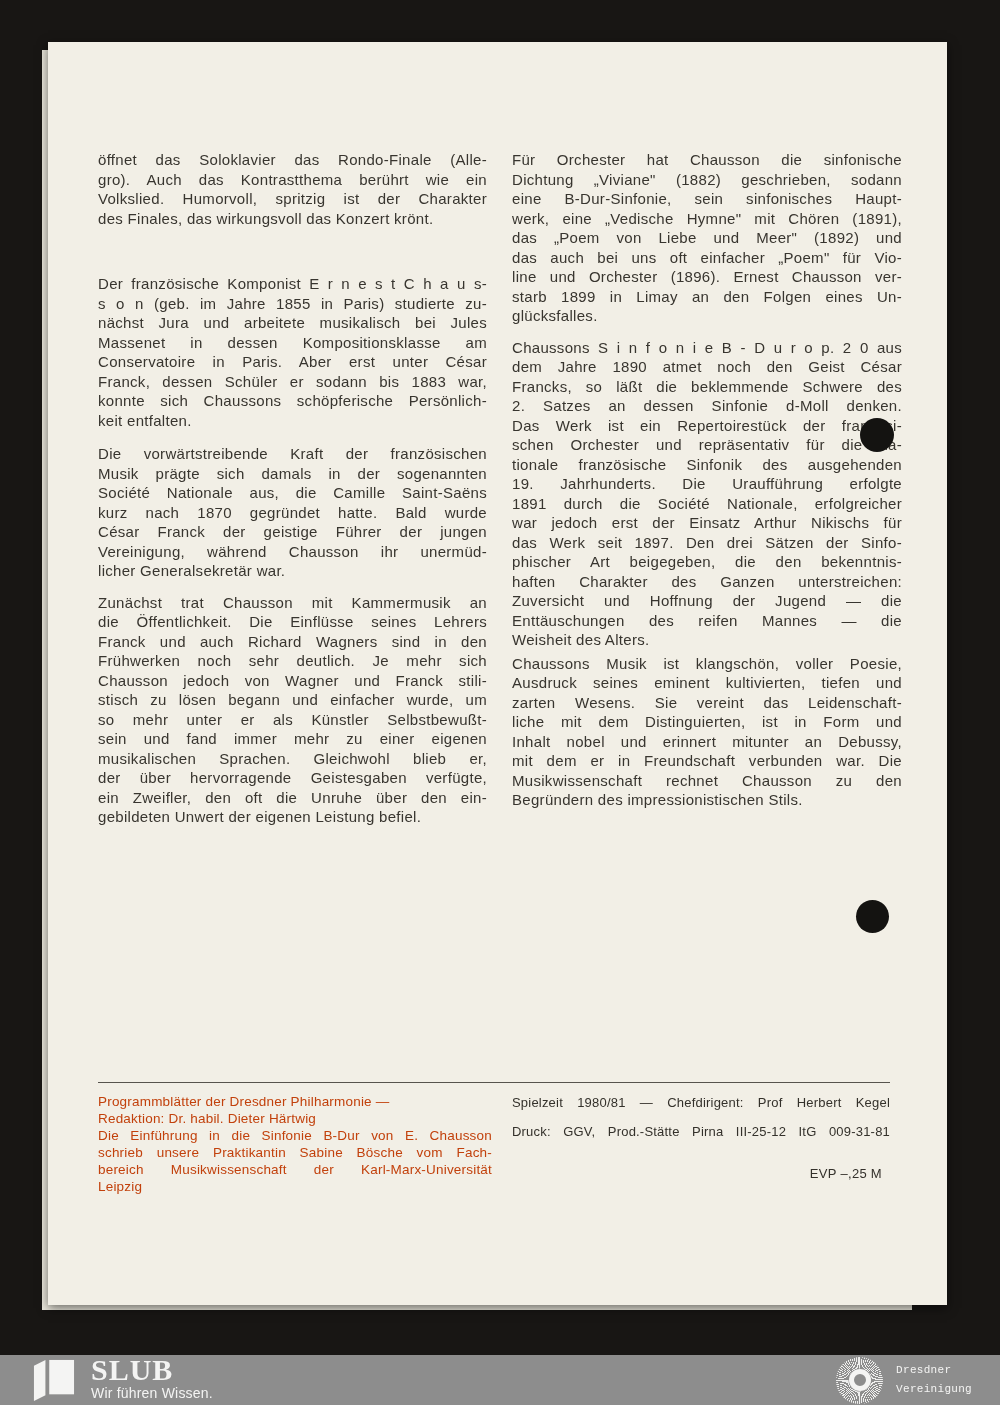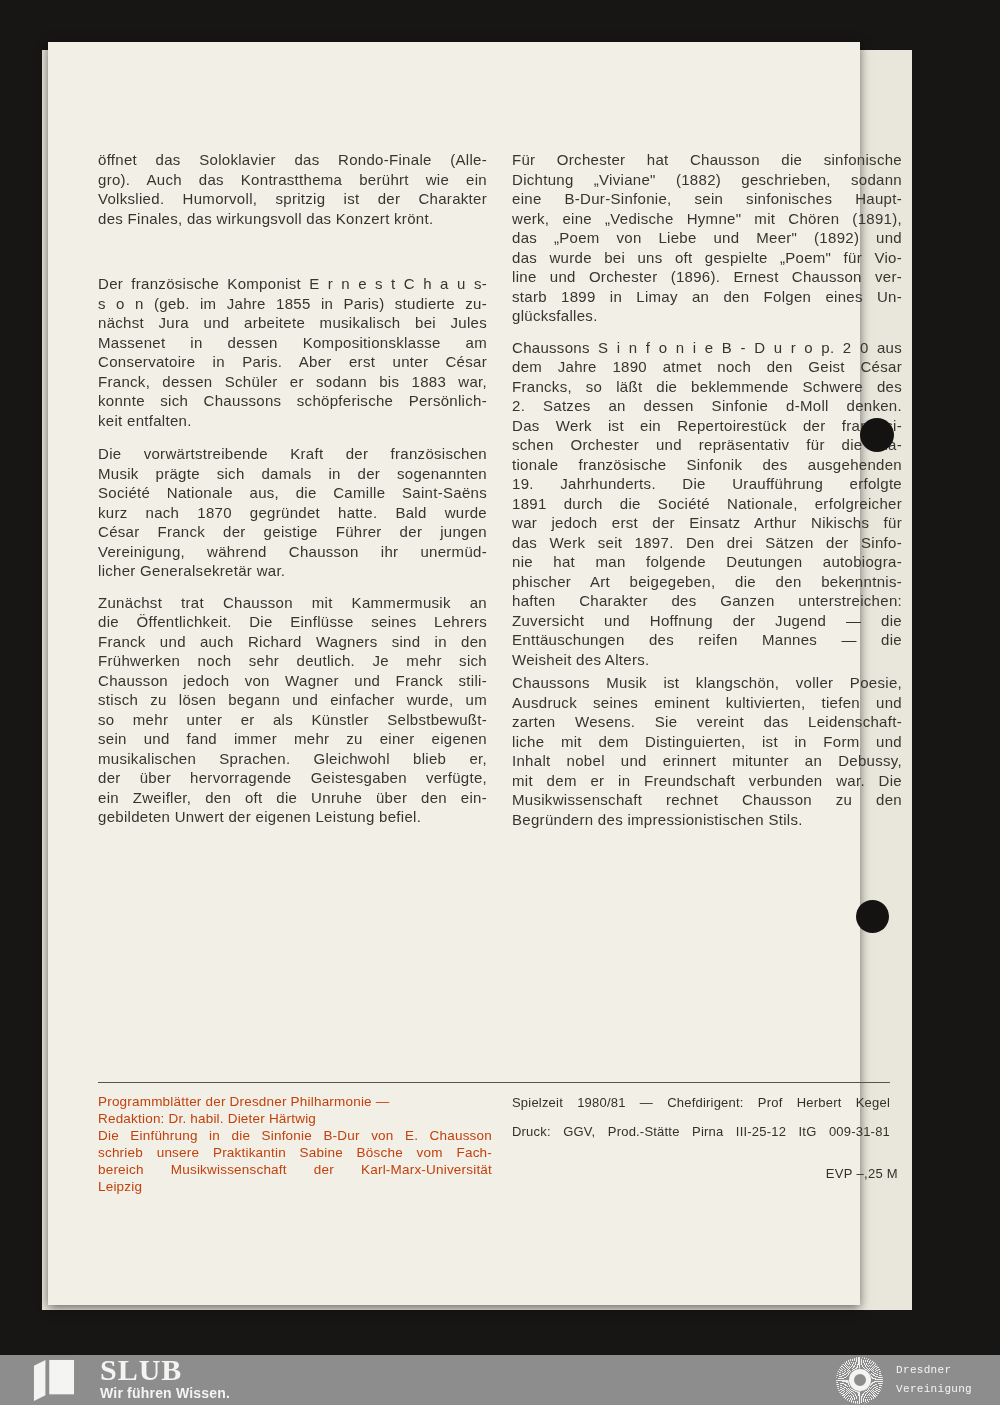--- a/index.html
+++ b/index.html
@@ -11,21 +11,21 @@
     position:relative;width:1000px;height:1405px;overflow:hidden;
     background:var(--background);
     font-family:"Liberation Sans","DejaVu Sans",sans-serif;
   }
   
   .under-page{
     position:absolute;left:42px;top:50px;width:870px;height:1260px;
     background:#e9e6db;
   }
   .page{
-    position:absolute;left:48px;top:42px;width:812px;height:1263px;
+    position:absolute;left:48px;top:42px;width:899px;height:1263px;
     background:var(--paper);
     box-shadow:0 3px 10px rgba(0,0,0,.55);
   }
   .col{
     position:absolute;top:108px;
     font-size:15px;line-height:19.5px;letter-spacing:.3px;color:var(--ink);
   }
   .col-left{left:50px;width:389px;}
   .col-right{left:464px;width:390px;}
   .para .line{text-align:justify;text-align-last:justify;white-space:normal;}
@@ -43,45 +43,45 @@
     font-size:13.5px;line-height:17px;letter-spacing:.2px;color:#c2410c;
   }
   .imprint-left .para{margin:0;}
   .imprint-right{
     position:absolute;left:464px;top:1053px;width:378px;
     font-size:13px;line-height:16px;letter-spacing:.2px;color:#34312b;
   }
   .imprint-right .para{margin-bottom:13px;}
   .imprint-right.force-justify .line.last{text-align-last:justify;}
   .price-line{
-    position:absolute;left:472px;top:1124px;width:378px;
+    position:absolute;left:456px;top:1124px;width:378px;
     font-size:13px;color:#34312b;text-align:right;letter-spacing:.3px;
   }
   .punch-hole{
     position:absolute;width:34px;height:34px;border-radius:50%;
     background:#141311;
   }
   .hole-1{left:812px;top:376px;}
   .hole-2{left:808px;top:858px;width:33px;height:33px;}
   
   .viewer-bar{
     position:absolute;left:0;top:1355px;width:1000px;height:50px;
     background:var(--viewer_bar);
     display:flex;align-items:center;justify-content:space-between;
     padding:0 28px 0 32px;
   }
-  .slub-group{display:flex;align-items:flex-start;gap:24px;cursor:pointer;}
+  .slub-group{display:flex;align-items:flex-start;gap:15px;cursor:pointer;}
   .slub-book{margin-top:3px;}
   .slub-text-col{display:flex;flex-direction:column;}
   .slub-title{
     font-family:"Liberation Serif","DejaVu Serif",serif;font-weight:bold;
     font-size:30px;line-height:28px;letter-spacing:1px;color:var(--logo_white);
   }
   .slub-tagline{
-    font-size:14px;font-weight:bold;color:var(--logo_white);line-height:16px;margin-top:1px;letter-spacing:.2px;
+    font-size:14px;font-weight:normal;color:var(--logo_white);line-height:16px;margin-top:1px;letter-spacing:.2px;
   }
   .partner-group{display:flex;align-items:center;gap:13px;cursor:pointer;}
   .burst{position:relative;width:47px;height:47px;flex:0 0 auto;}
   .burst-rays{
     position:absolute;inset:0;border-radius:50%;
     background:repeating-conic-gradient(rgba(244,244,243,.95) 0deg 2.1deg, rgba(141,141,141,0) 2.1deg 5.4deg);
   }
   .burst-cut{
     position:absolute;left:50%;top:50%;transform:translate(-50%,-50%);
     width:23px;height:23px;border-radius:50%;background:var(--viewer_bar);
@@ -146,38 +146,37 @@
         </div>
       </div>
 
     <div class="col col-right">
         <div class="para">
           <div class="line">Für Orchester hat Chausson die sinfonische</div>
           <div class="line">Dichtung „Viviane" (1882) geschrieben, sodann</div>
           <div class="line">eine B-Dur-Sinfonie, sein sinfonisches Haupt-</div>
           <div class="line">werk, eine „Vedische Hymne" mit Chören (1891),</div>
           <div class="line">das „Poem von Liebe und Meer" (1892) und</div>
-          <div class="line">das wurde bei uns oft gespielte „Poem" für Vio-</div>
+          <div class="line">das auch bei uns oft einfacher „Poem" für Vio-</div>
           <div class="line">line und Orchester (1896). Ernest Chausson ver-</div>
           <div class="line">starb 1899 in Limay an den Folgen eines Un-</div>
           <div class="line last">glücksfalles.</div>
         </div>
         <div class="para">
           <div class="line">Chaussons S i n f o n i e  B - D u r  o p.  2 0 aus</div>
           <div class="line">dem Jahre 1890 atmet noch den Geist César</div>
           <div class="line">Francks, so läßt die beklemmende Schwere des</div>
           <div class="line">2. Satzes an dessen Sinfonie d-Moll denken.</div>
           <div class="line">Das Werk ist ein Repertoirestück der französi-</div>
           <div class="line">schen Orchester und repräsentativ für die na-</div>
           <div class="line">tionale französische Sinfonik des ausgehenden</div>
           <div class="line">19. Jahrhunderts. Die Uraufführung erfolgte</div>
           <div class="line">1891 durch die Société Nationale, erfolgreicher</div>
           <div class="line">war jedoch erst der Einsatz Arthur Nikischs für</div>
           <div class="line">das Werk seit 1897. Den drei Sätzen der Sinfo-</div>
-          <div class="line">nie hat man folgende Deutungen autobiogra-</div>
           <div class="line">phischer Art beigegeben, die den bekenntnis-</div>
           <div class="line">haften Charakter des Ganzen unterstreichen:</div>
           <div class="line">Zuversicht und Hoffnung der Jugend — die</div>
           <div class="line">Enttäuschungen des reifen Mannes — die</div>
           <div class="line last">Weisheit des Alters.</div>
         </div>
         <div class="para">
           <div class="line">Chaussons Musik ist klangschön, voller Poesie,</div>
           <div class="line">Ausdruck seines eminent kultivierten, tiefen und</div>
           <div class="line">zarten Wesens. Sie vereint das Leidenschaft-</div>

